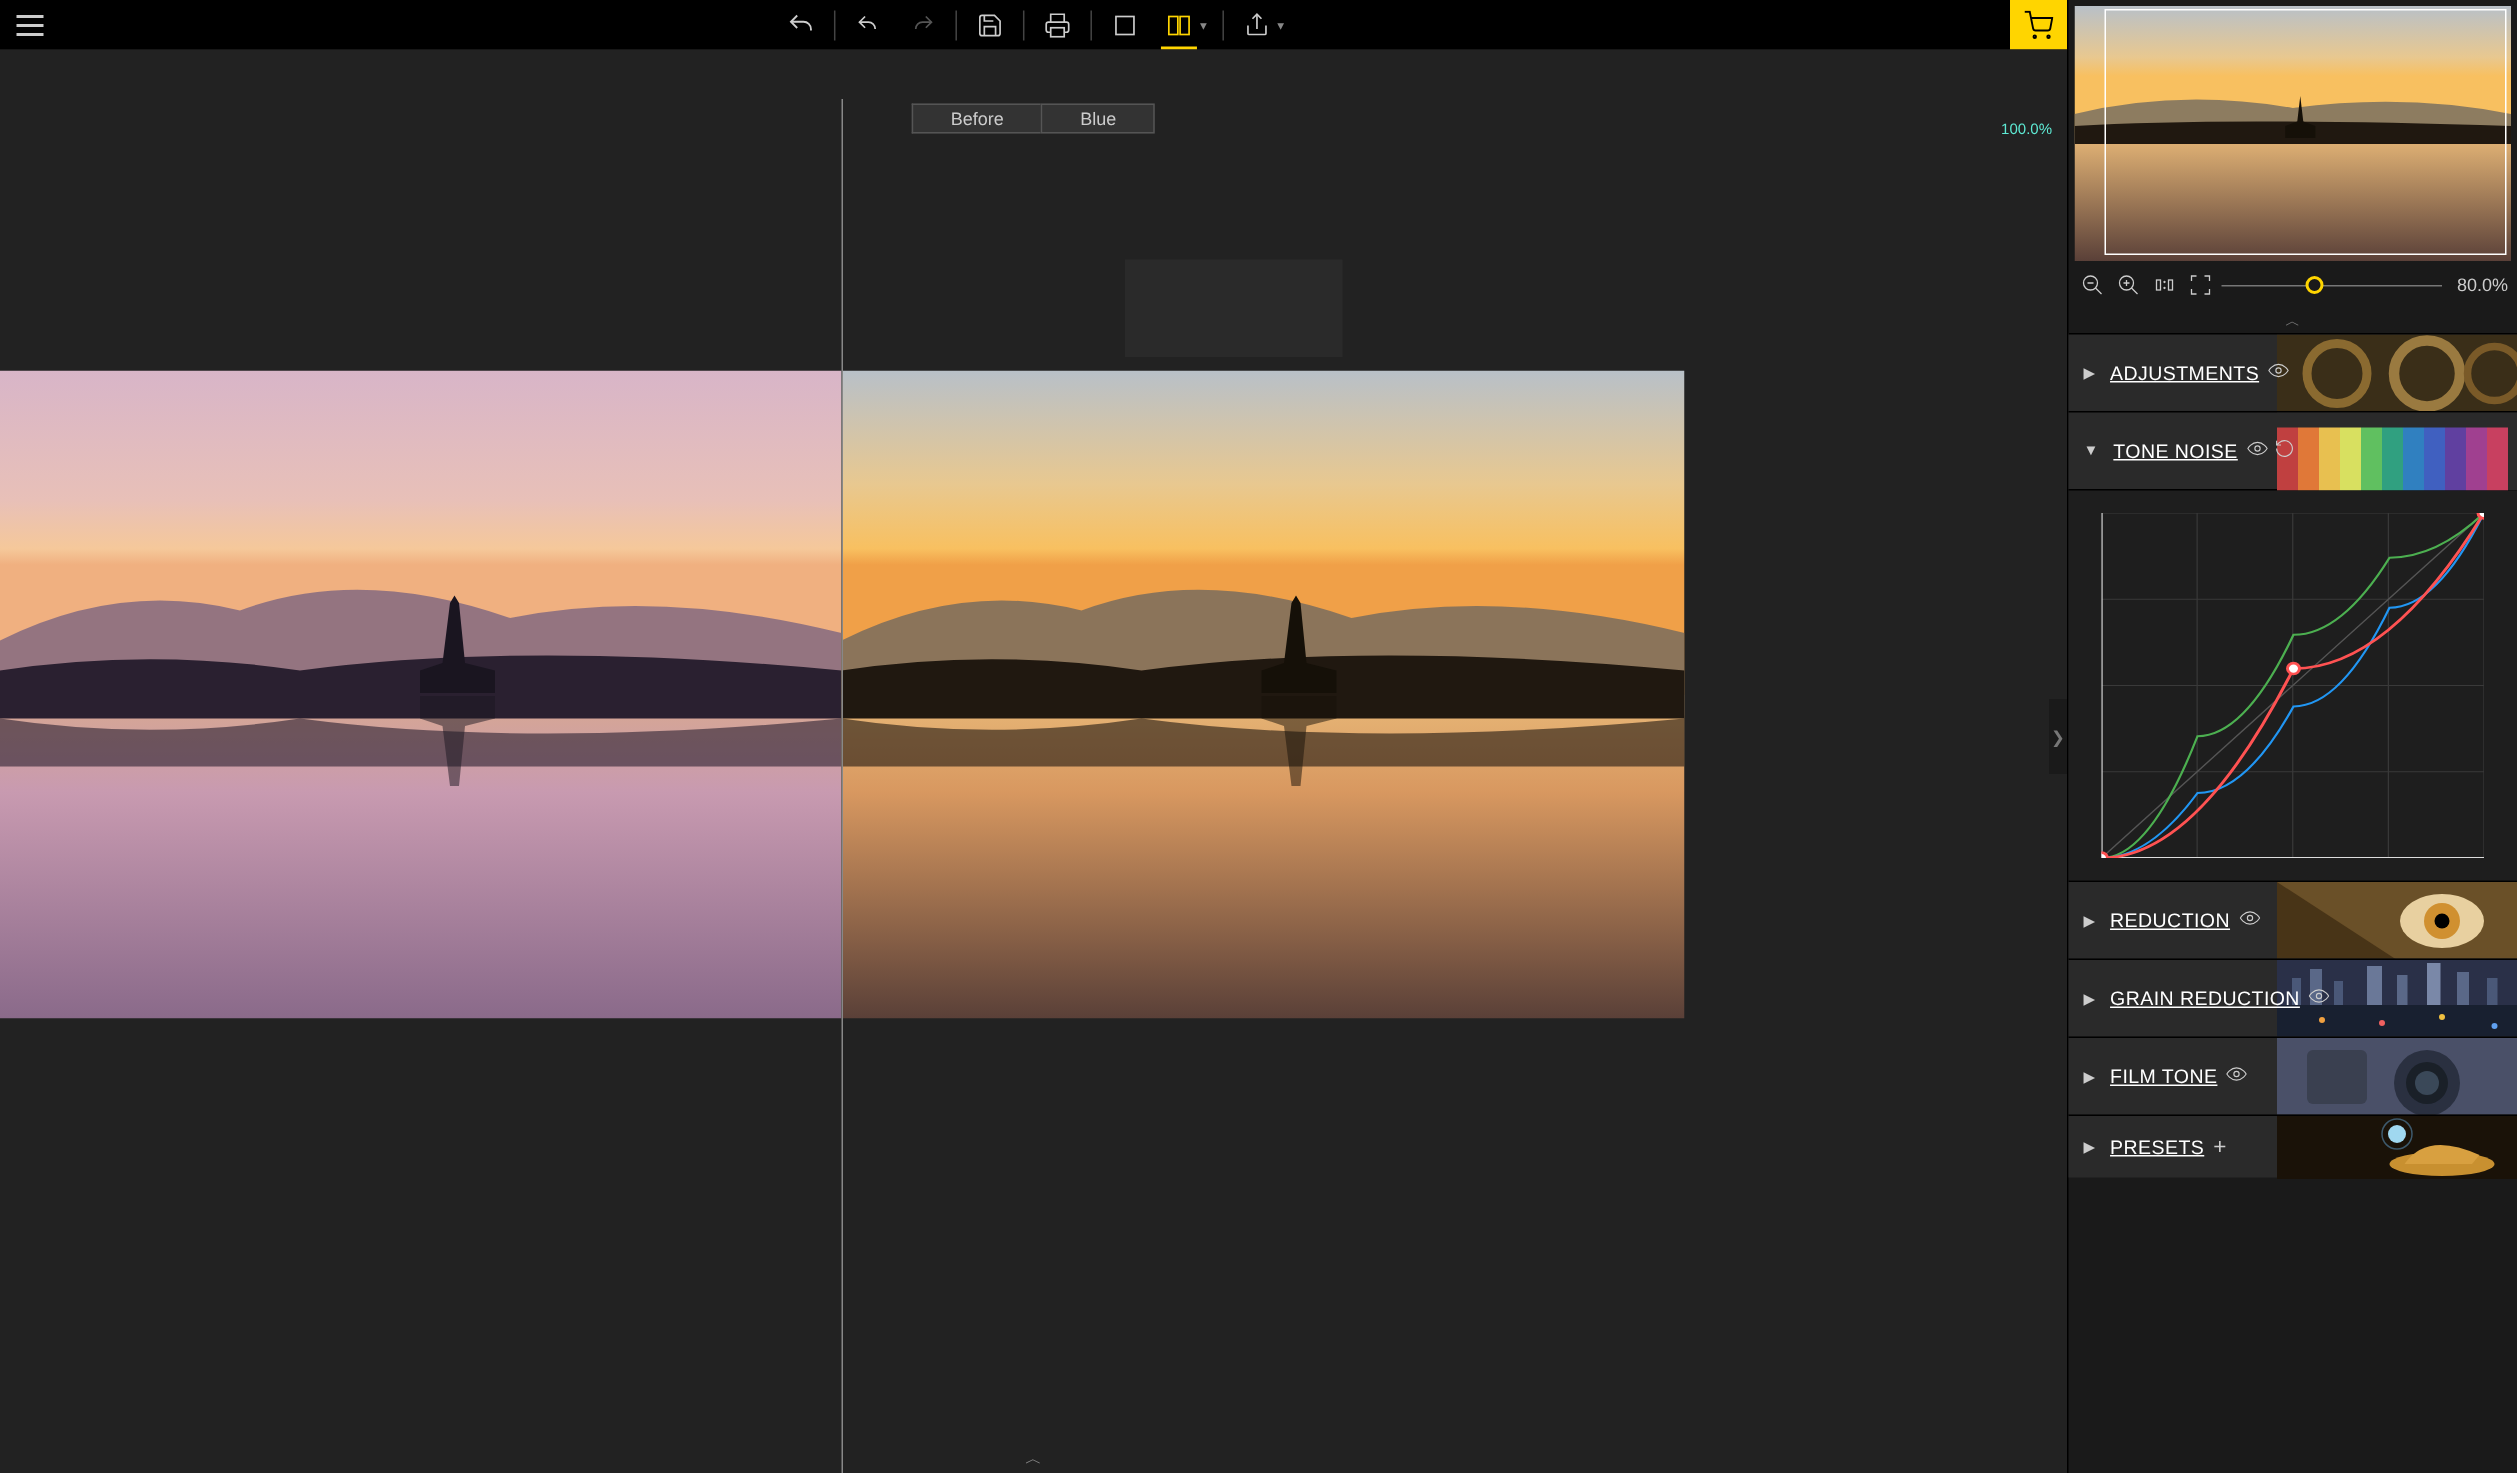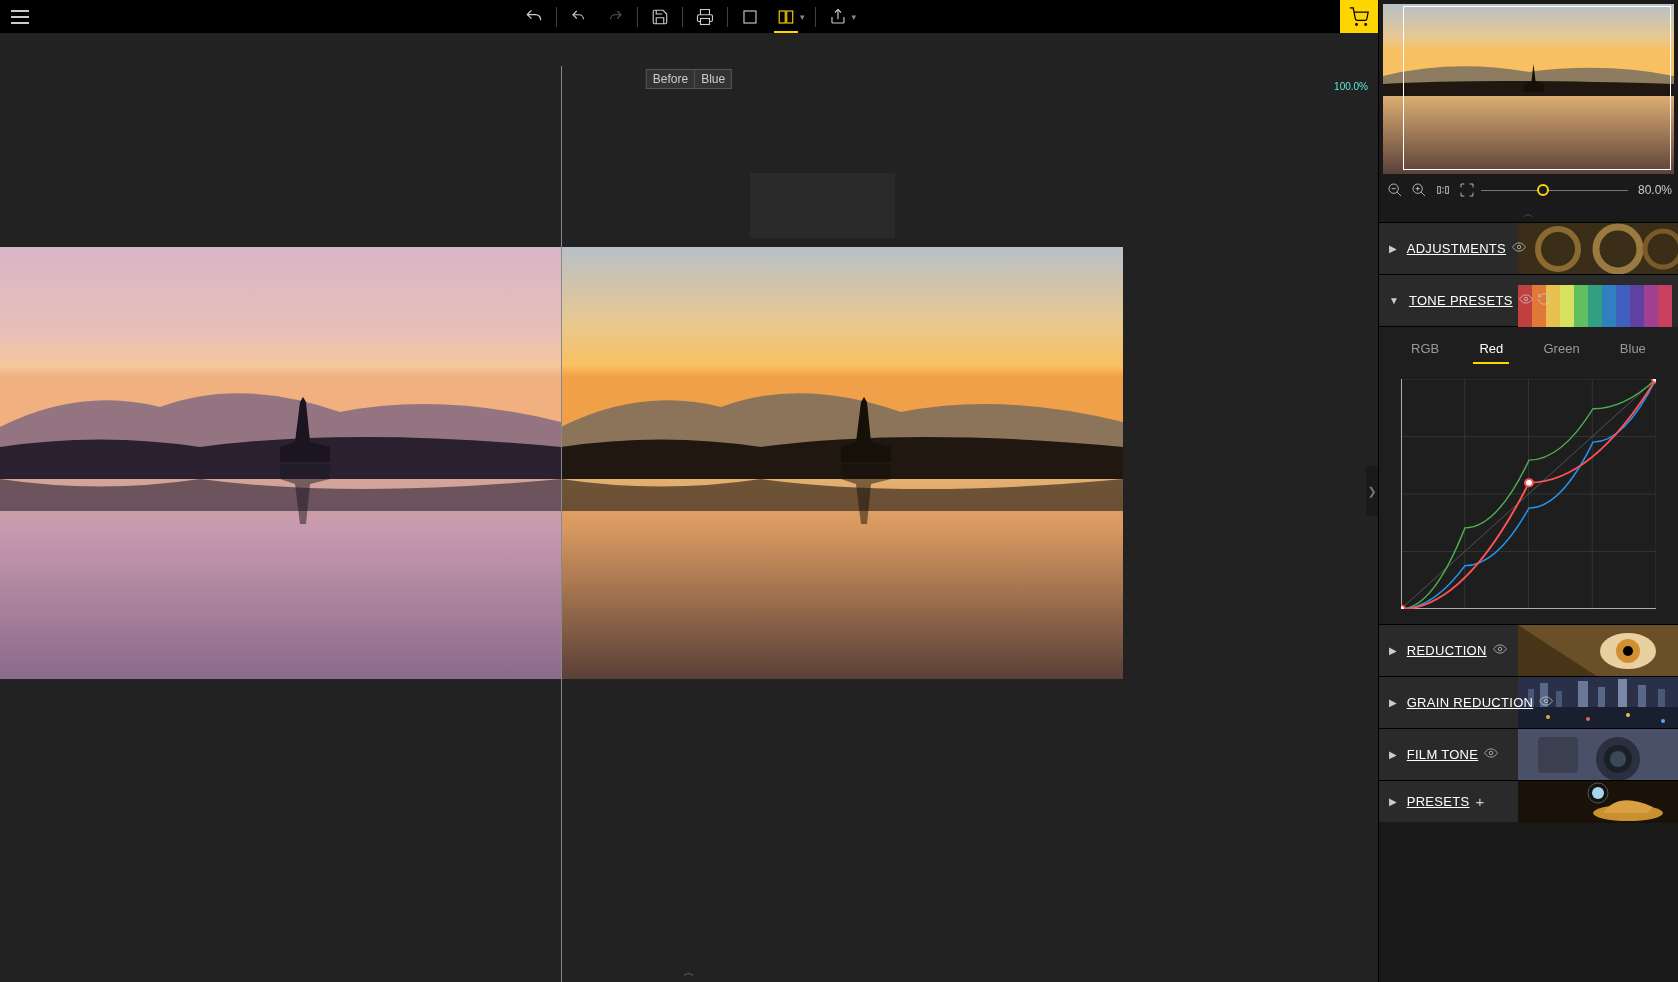--- a/index.html
+++ b/index.html
@@ -69,21 +69,21 @@
   display:flex; align-items:center; justify-content:center;
   margin-left:auto;
   cursor:pointer;
 }
 .cart-btn svg { stroke:#000; fill:none; stroke-width:1.5; }
 .compare-labels {
   position:absolute; top:36px; left:50%; transform:translateX(-50%);
   display:flex; font-size:12px;
 }
 .compare-labels span {
-  background:#333; padding:2px 6px; border:1px solid #555;
+  background:#333; padding:2px 25px; border:1px solid #555;
 }
 .compare-labels span:first-child { border-right:none; }
 .zoom-label {
   position:absolute; top:48px; right:10px; font-size:10px; color:#5eead4;
 }
 .canvas {
   flex:1; position:relative; background:#222; overflow:hidden;
 }
 .img-half {
   position:absolute; top:214px; height:432px;
@@ -374,38 +374,32 @@
         <rect x="42" y="10" width="14" height="42" fill="#d8e060"></rect>
         <rect x="56" y="10" width="14" height="42" fill="#60c060"></rect>
         <rect x="70" y="10" width="14" height="42" fill="#30a080"></rect>
         <rect x="84" y="10" width="14" height="42" fill="#3080c0"></rect>
         <rect x="98" y="10" width="14" height="42" fill="#4060c0"></rect>
         <rect x="112" y="10" width="14" height="42" fill="#6040a0"></rect>
         <rect x="126" y="10" width="14" height="42" fill="#a04090"></rect>
         <rect x="140" y="10" width="14" height="42" fill="#c84060"></rect>
     </svg>
     <span class="arrow">▼</span>
-    <span class="label">TONE PRESETS</span>
+    <span class="label">TONE NOISE</span>
     <span class="eye"><svg class="small" viewBox="0 0 24 24">
           <path d="M1 12s4-7 11-7 11 7 11 7-4 7-11 7S1 12 1 12z"></path>
           <circle cx="12" cy="12" r="3"></circle>
         </svg></span>
     <span class="reset-i"><svg class="small" viewBox="0 0 24 24">
           <path d="M3 12a9 9 0 1 0 3-6.7L3 8"></path>
           <polyline points="3 3 3 8 8 8"></polyline>
         </svg></span>
   </div>
 
   <div class="curves-panel">
-    <div class="curve-tabs">
-      <div class="curve-tab">RGB</div>
-      <div class="curve-tab active">Red</div>
-      <div class="curve-tab">Green</div>
-      <div class="curve-tab">Blue</div>
-    </div>
     <div class="curve-canvas">
       <div class="curve-box">
         <svg id="curve-svg" width="100%" height="100%" viewBox="0 0 255 255" preserveAspectRatio="none">
           <g stroke="#3a3a3a" stroke-width="0.8">
             <line x1="0" y1="0" x2="255" y2="0"></line>
               <line x1="0" y1="63.75" x2="255" y2="63.75"></line>
               <line x1="0" y1="127.5" x2="255" y2="127.5"></line>
               <line x1="0" y1="191.25" x2="255" y2="191.25"></line>
             <line x1="63.75" y1="0" x2="63.75" y2="255"></line>
               <line x1="127.5" y1="0" x2="127.5" y2="255"></line>

